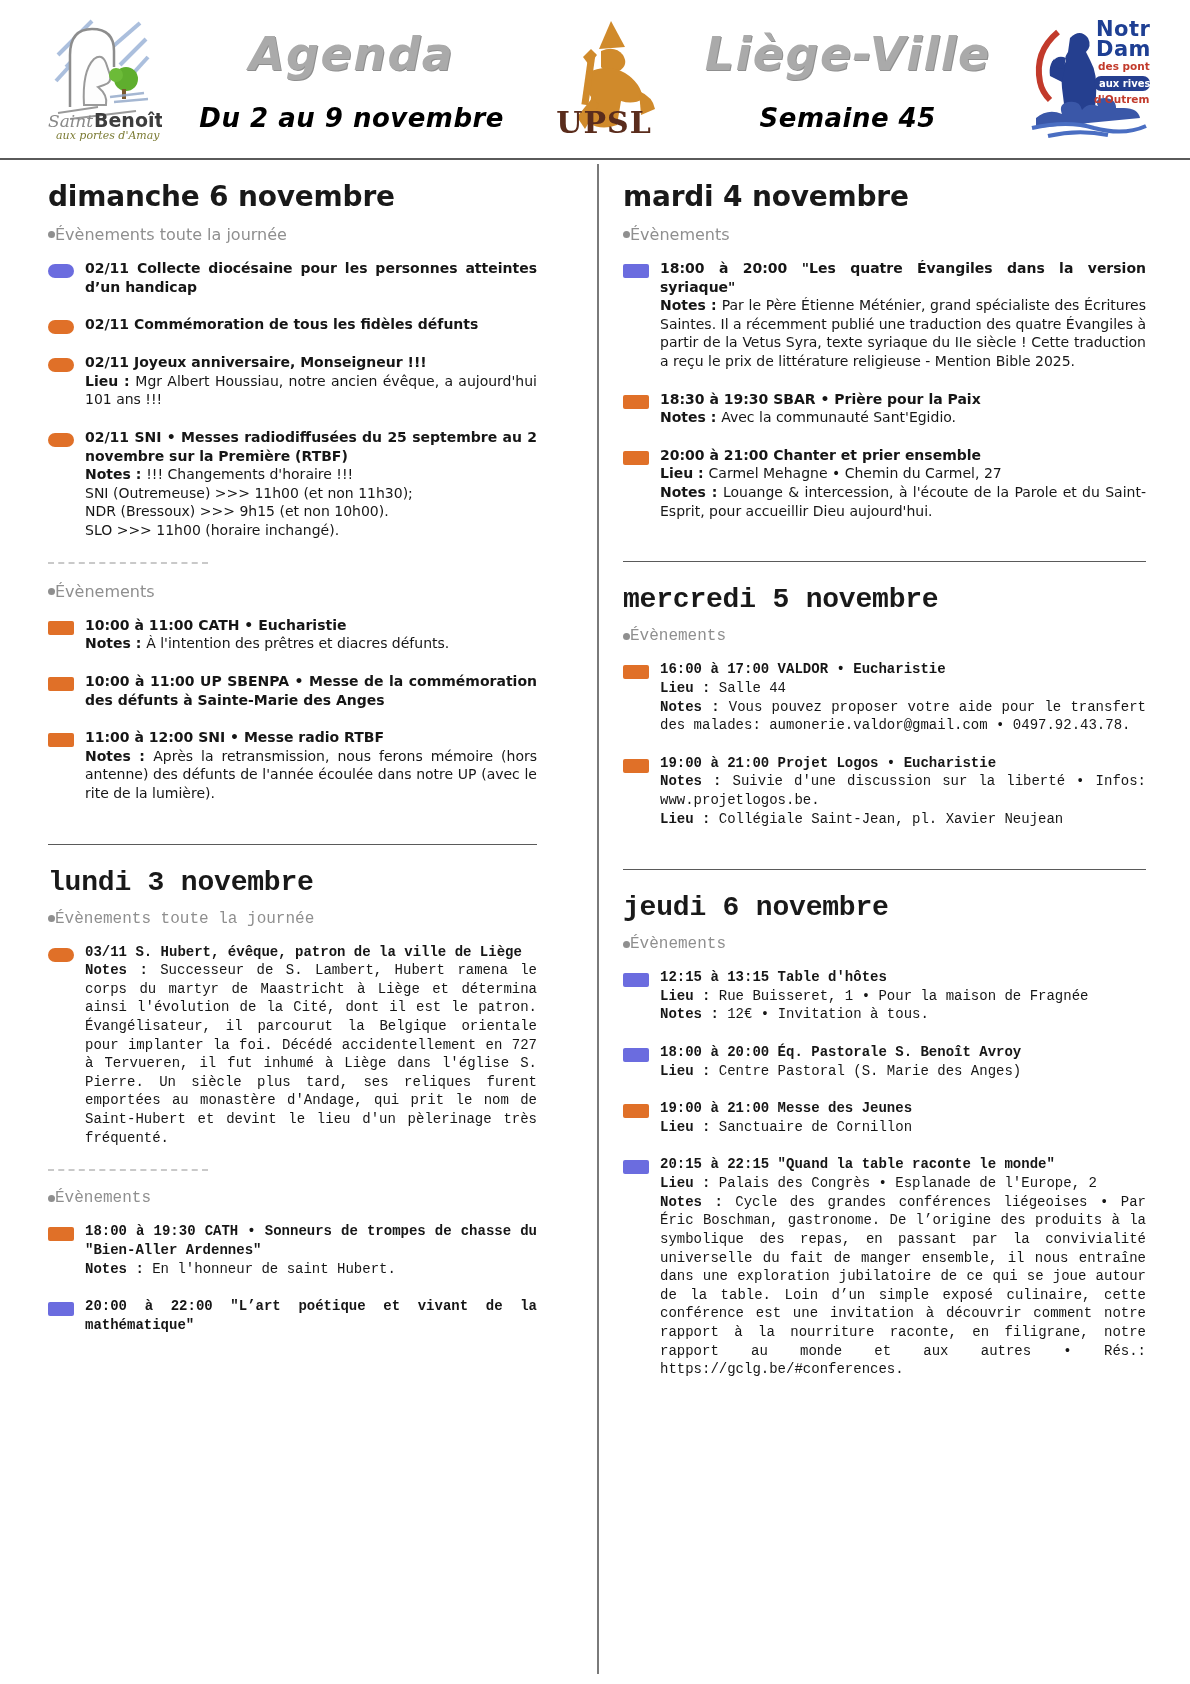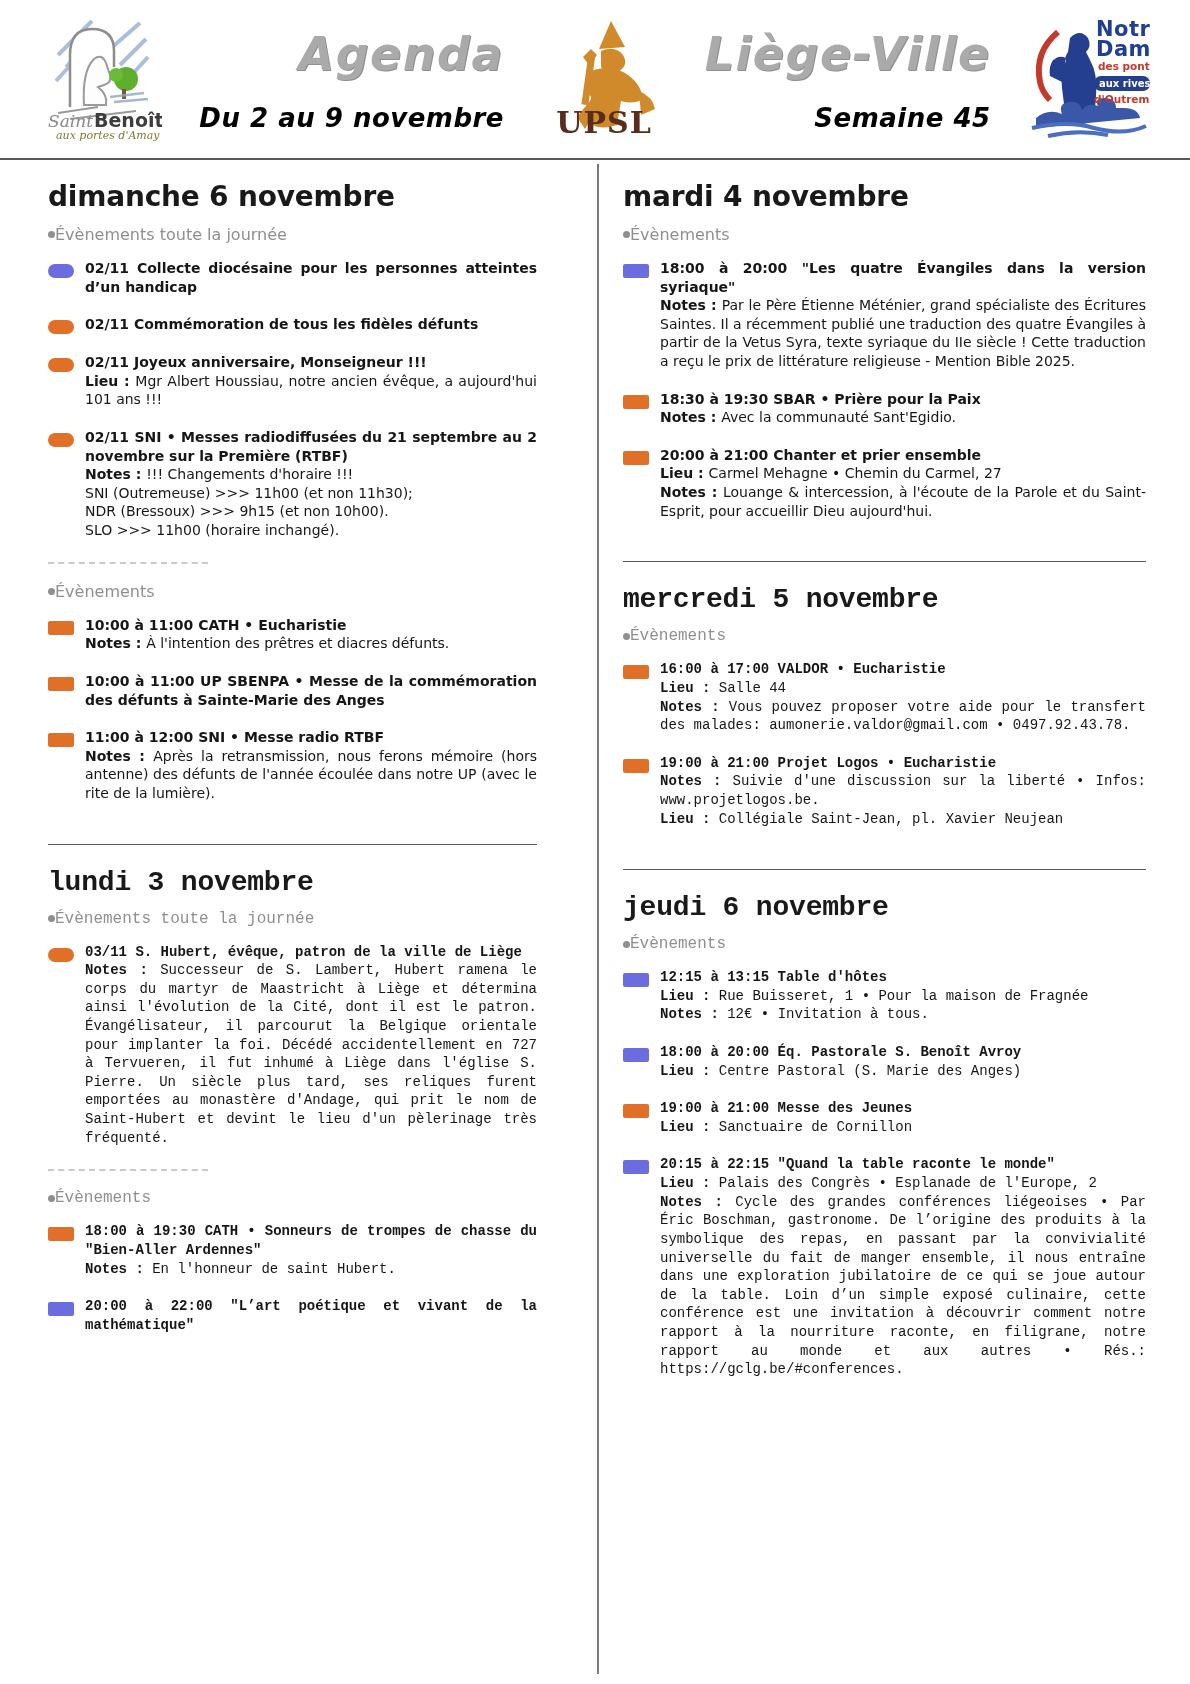--- a/index.html
+++ b/index.html
@@ -11,21 +11,21 @@
     -webkit-font-smoothing:antialiased;
   }
   .page { width:1190px; min-height:1684px; display:flex; flex-direction:column; background:#fff; }
 
   
   header {
     height:158px;
     display:flex; align-items:center; justify-content:space-between;
     padding:6px 40px 4px 40px;
   }
-  .hblock { display:flex; flex-direction:column; align-items:flex-end; }
+  .hblock { display:flex; flex-direction:column; align-items:center; }
   .htitle {
     font-size:46px; font-weight:bold; font-style:italic;
     color:#aaaaaa; letter-spacing:1.5px;
     text-shadow:1px 1px 0 #8f8f8f;
   }
   .hsub {
     margin-top:22px; font-size:26px; font-weight:bold; font-style:italic;
     color:#000; letter-spacing:0.5px;
   }
   .logo { flex:0 0 auto; }
@@ -181,21 +181,21 @@
           <div class="event">
             <span class="bullet pill orange"></span>
             <div class="event-text">
               <div class="event-title">02/11 Joyeux anniversaire, Monseigneur !!!</div>
               <div class="event-detail"><span class="detail-label">Lieu : </span>Mgr Albert Houssiau, notre ancien évêque, a aujourd'hui 101 ans !!!</div>
             </div>
           </div>
           <div class="event">
             <span class="bullet pill orange"></span>
             <div class="event-text">
-              <div class="event-title">02/11 SNI • Messes radiodiffusées du 21 septembre au 2 novembre sur la Première (RTBF)</div>
+              <div class="event-title">02/11 SNI • Messes radiodiffusées du 25 septembre au 2 novembre sur la Première (RTBF)</div>
               <div class="event-detail"><span class="detail-label">Notes : </span>!!! Changements d'horaire !!!</div>
               <div class="event-detail">SNI (Outremeuse) &gt;&gt;&gt; 11h00 (et non 11h30);</div>
               <div class="event-detail">NDR (Bressoux) &gt;&gt;&gt; 9h15 (et non 10h00).</div>
               <div class="event-detail">SLO &gt;&gt;&gt; 11h00 (horaire inchangé).</div>
             </div>
           </div>
           <div class="dashed-sep"></div>
           <div class="section-label">
             <span class="section-dot"></span>
             <span>Évènements</span>

